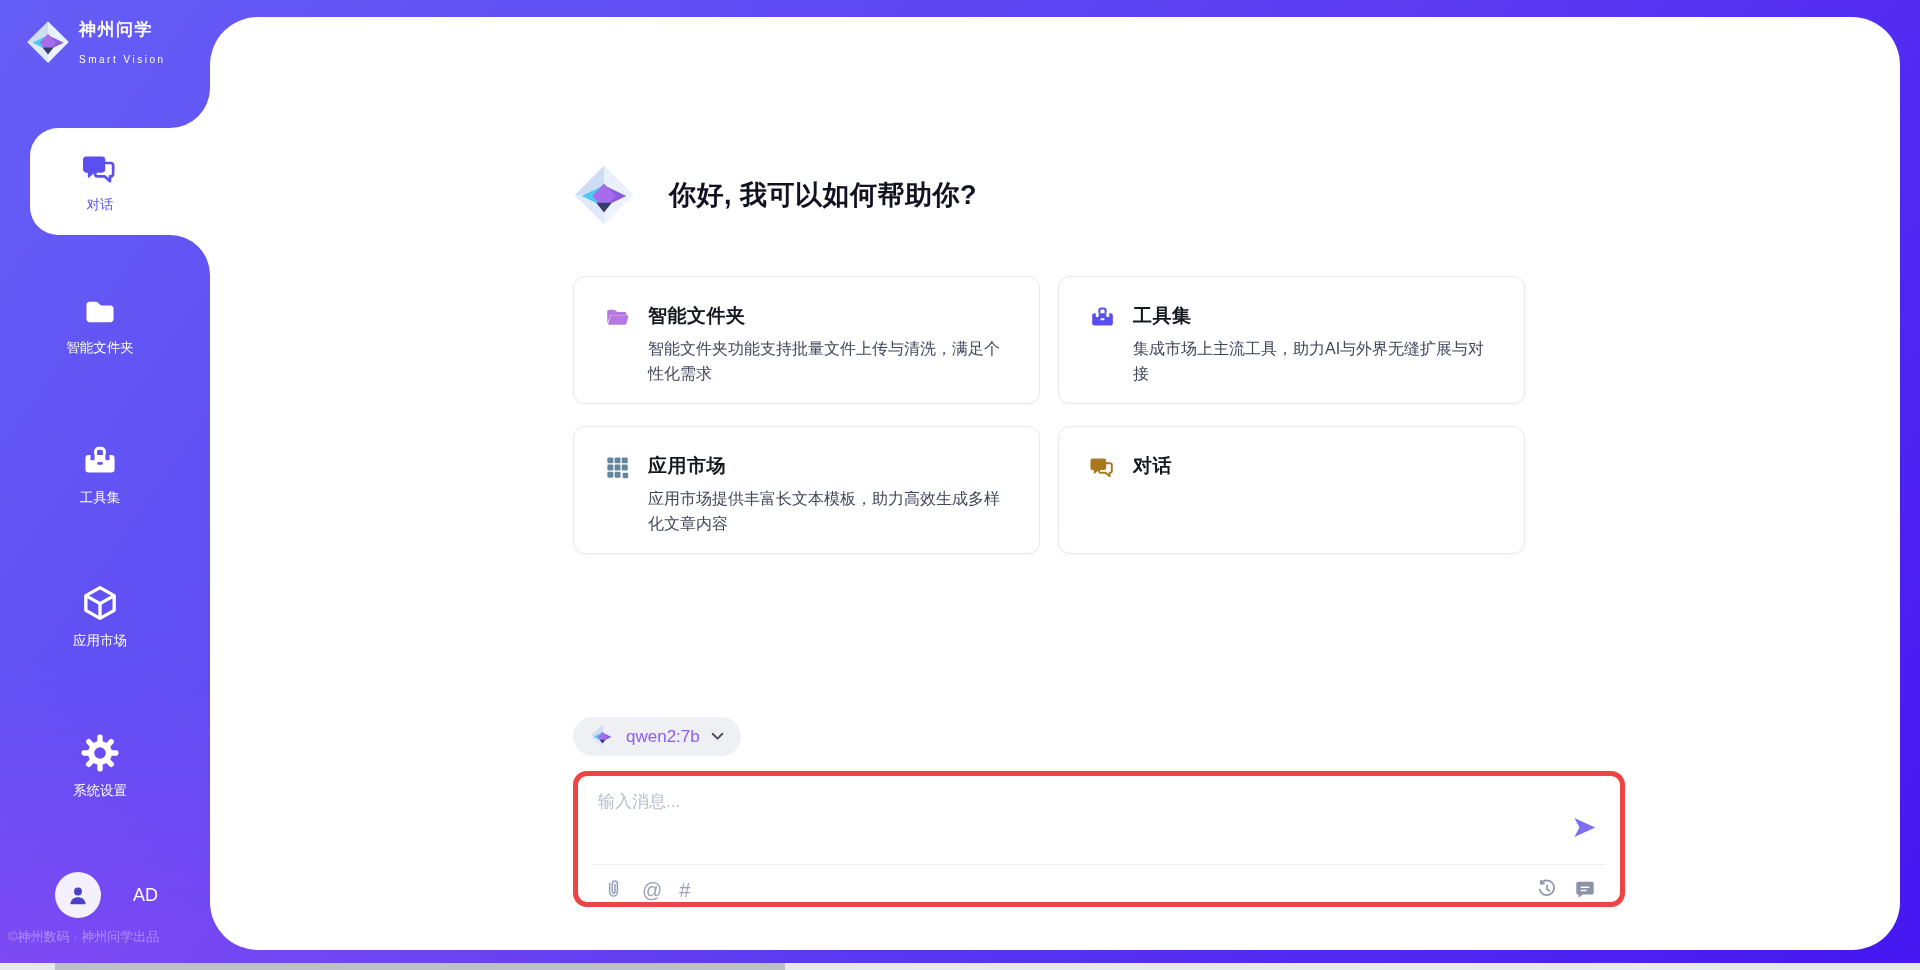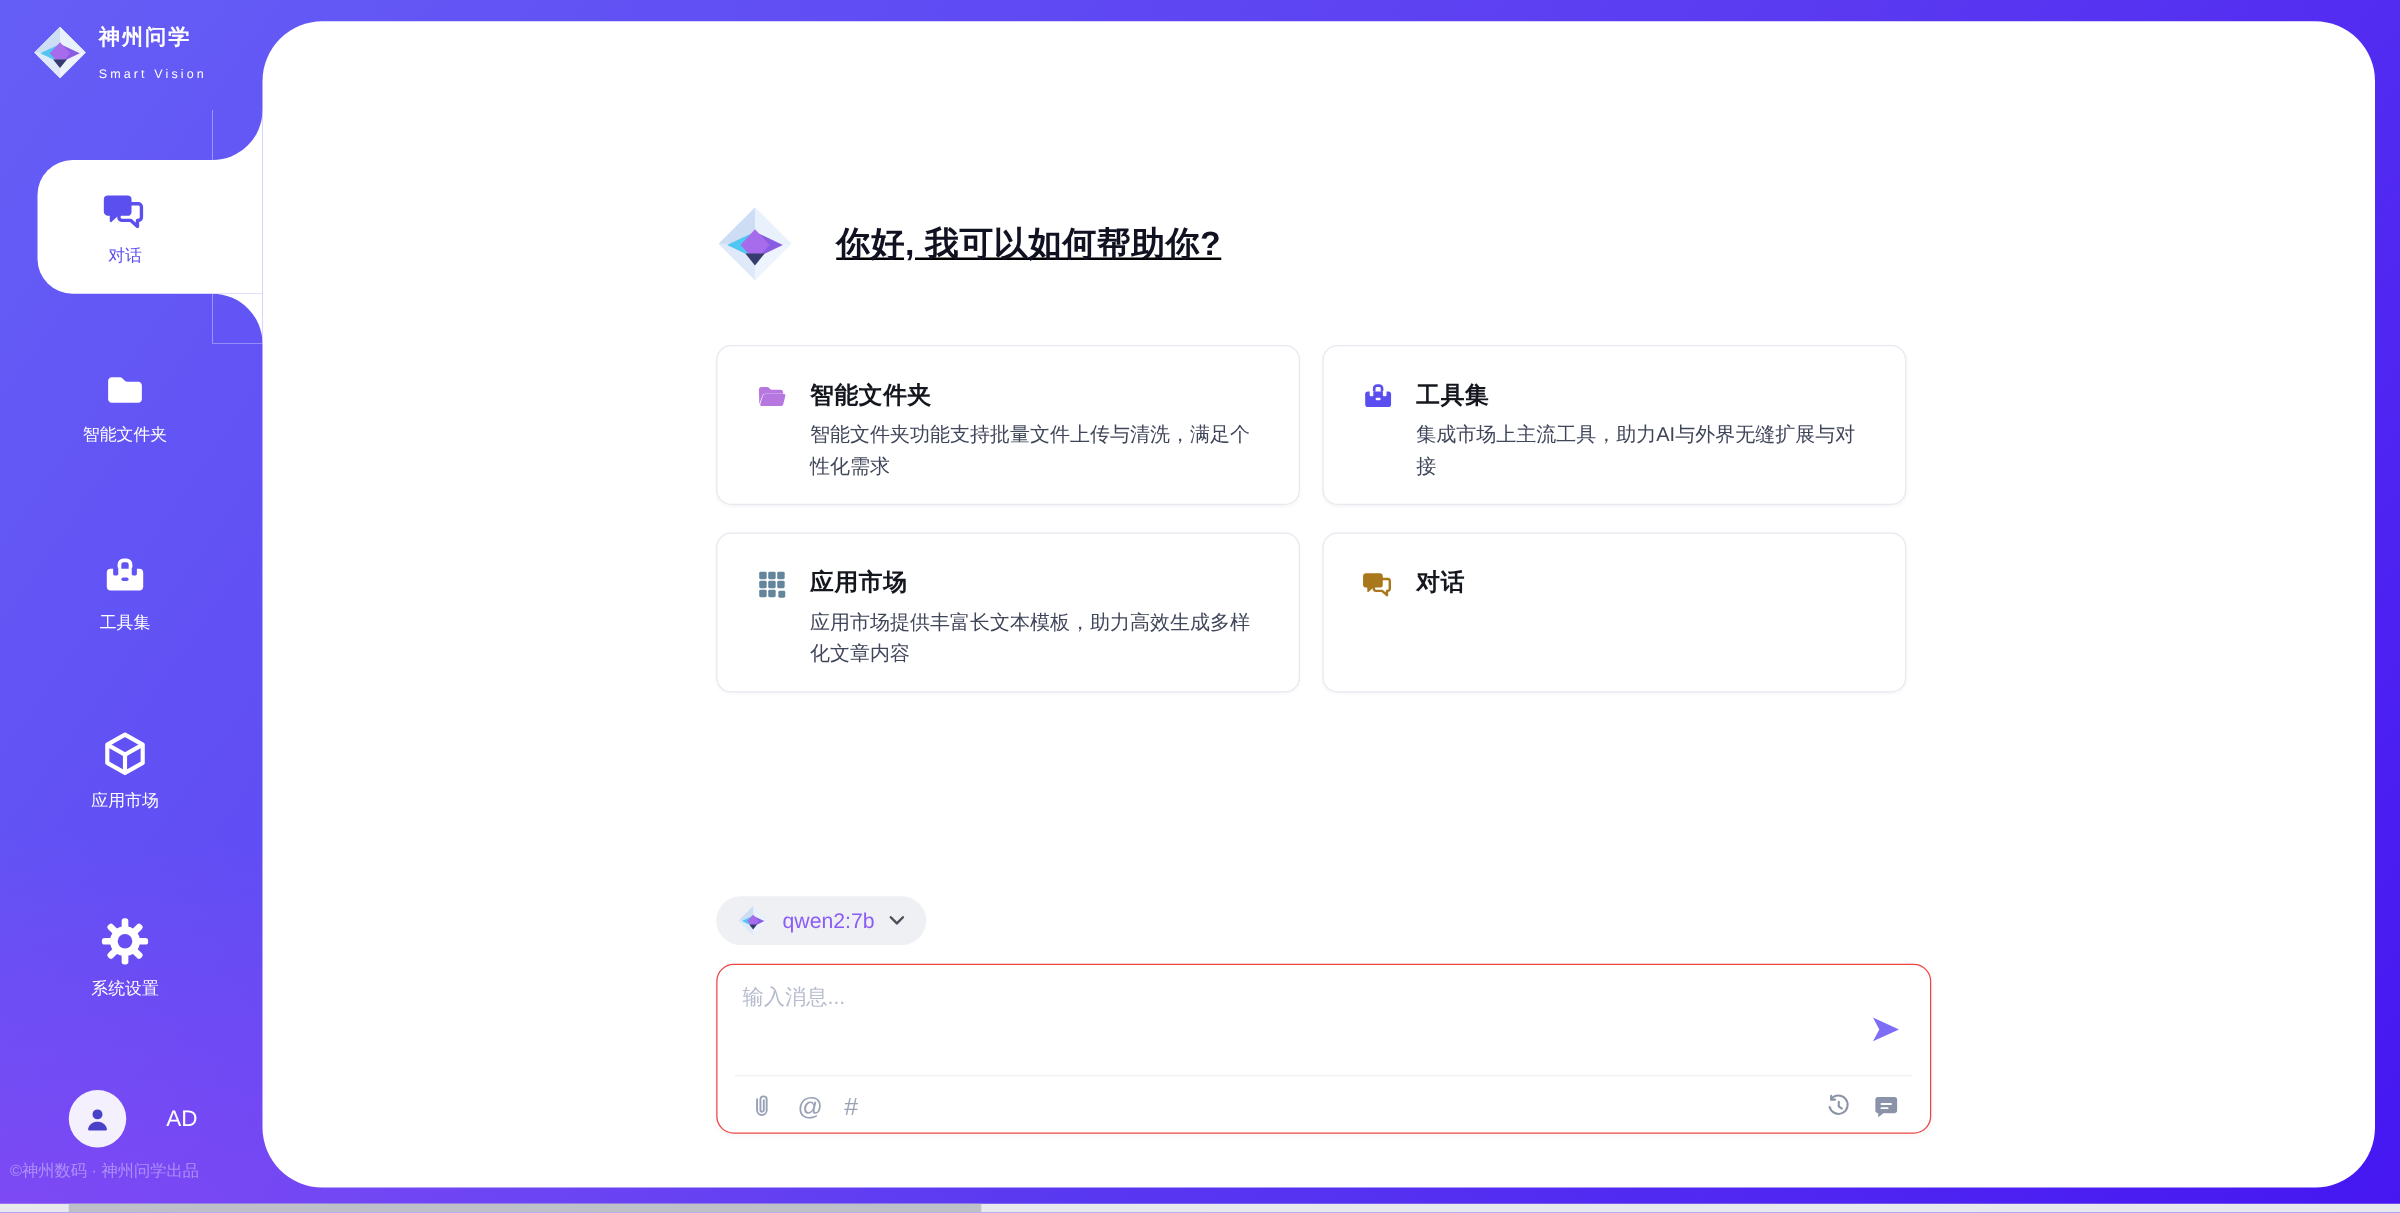--- a/index.html
+++ b/index.html
@@ -32,34 +32,34 @@
   .fillet{position:absolute;left:170px;width:40px;height:40px;background:#fff;}
   .fillet::after{content:"";position:absolute;inset:0;background-image:var(--bg-glow),var(--bg-grad);background-attachment:fixed;}
   .fillet.top{top:88px;}  .fillet.top::after{border-bottom-right-radius:40px;}
   .fillet.bot{top:235px;} .fillet.bot::after{border-top-right-radius:40px;}
   .user-row{position:absolute;left:55px;top:872px;display:flex;align-items:center;gap:32px;cursor:pointer;}
   .avatar{width:46px;height:46px;border-radius:50%;background:#f4f0fd;display:flex;align-items:center;justify-content:center;color:#4a41c9;}
   .user-name{color:#fff;font-size:18px;}
   .side-footer{position:absolute;left:8px;top:928px;color:rgba(255,255,255,.38);font-size:13px;white-space:nowrap;}
   
   .content{position:absolute;left:210px;top:17px;width:1690px;height:933px;}
-  .greeting{position:absolute;left:363px;top:147px;display:flex;align-items:center;gap:34px;text-decoration:underline;}
+  .greeting{position:absolute;left:363px;top:147px;display:flex;align-items:center;gap:34px;}
   .greeting h1{font-size:27px;color:#101221;font-weight:bold;letter-spacing:.5px;}
   .cards{position:absolute;left:363px;top:259px;width:952px;display:grid;grid-template-columns:467px 467px;grid-gap:22px 18px;}
   .card{background:#fff;border:1px solid #e7e9f0;border-radius:12px;height:128px;padding:26px 28px 0 30px;
         box-shadow:0 1px 3px rgba(20,24,60,.04);display:flex;gap:17px;cursor:pointer;}
   .card .ic{flex:0 0 27px;margin-top:1px;}
   .card h3{font-size:19px;color:#15171f;font-weight:bold;letter-spacing:.5px;}
   .card p{font-size:16px;color:#40465a;line-height:1.55;margin-top:8px;padding-right:10px;}
   
   .model-pill{position:absolute;left:363px;top:700px;height:39px;background:#eef0f4;border-radius:20px;
               display:inline-flex;align-items:center;gap:11px;padding:0 17px;cursor:pointer;}
   .model-pill .name{font-size:17px;color:#8b5cf6;}
   
-  .composer{position:absolute;left:363px;top:754px;width:972px;height:136px;background:#fff;border:1px solid #ef4444;
+  .composer{position:absolute;left:363px;top:754px;width:1052px;height:136px;background:#fff;border:5px solid #ef4444;
             border-radius:14px;box-shadow:0 2px 6px rgba(20,24,60,.03);}
   .composer textarea{position:absolute;left:20px;top:14px;width:860px;height:56px;border:none;outline:none;resize:none;
             font-family:inherit;font-size:17px;color:#30343f;background:transparent;}
   .composer textarea::placeholder{color:#b6bccd;}
   .send-btn{position:absolute;right:22px;top:38px;color:#7e6ef6;cursor:pointer;}
   .comp-div{position:absolute;left:14px;right:14px;top:88px;height:1px;background:#edeff4;}
   .comp-icons{position:absolute;left:24px;top:102px;display:flex;align-items:center;gap:17px;color:#99a1b6;}
   .comp-icons-r{position:absolute;right:24px;top:102px;display:flex;align-items:center;gap:16px;color:#8b93a8;}
   .glyph{font-size:20px;line-height:22px;cursor:pointer;}
   .icon-btn{cursor:pointer;}

